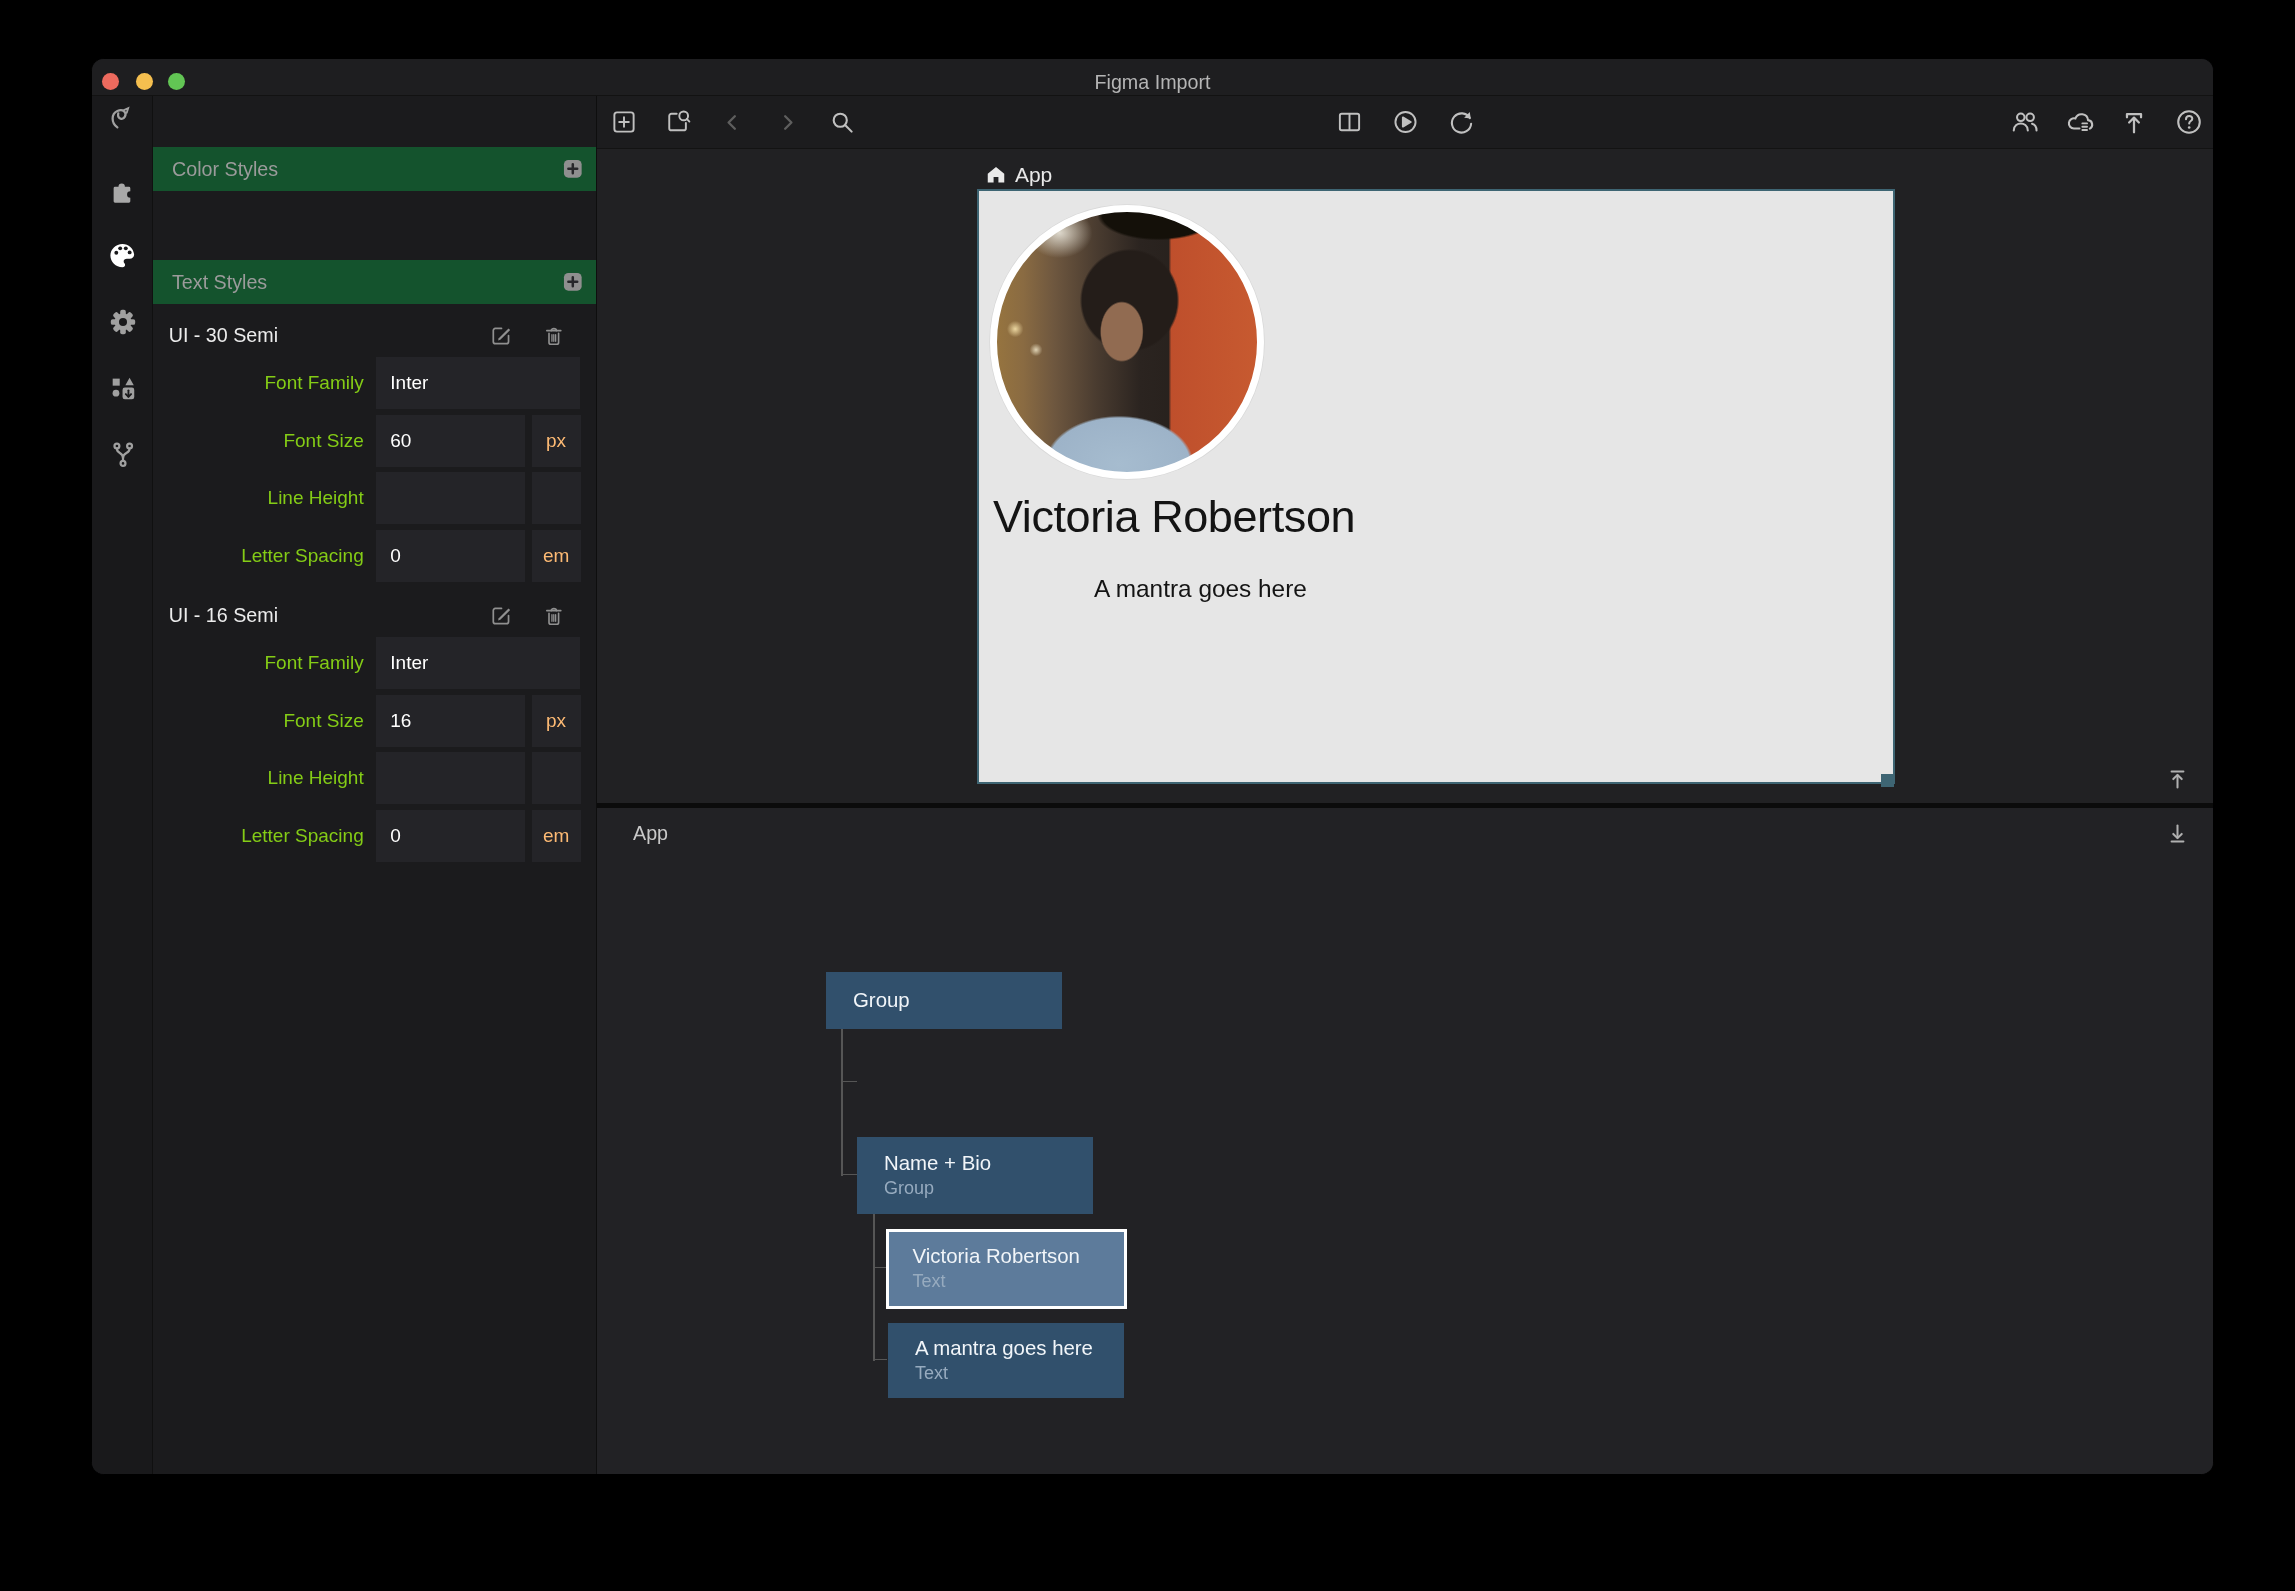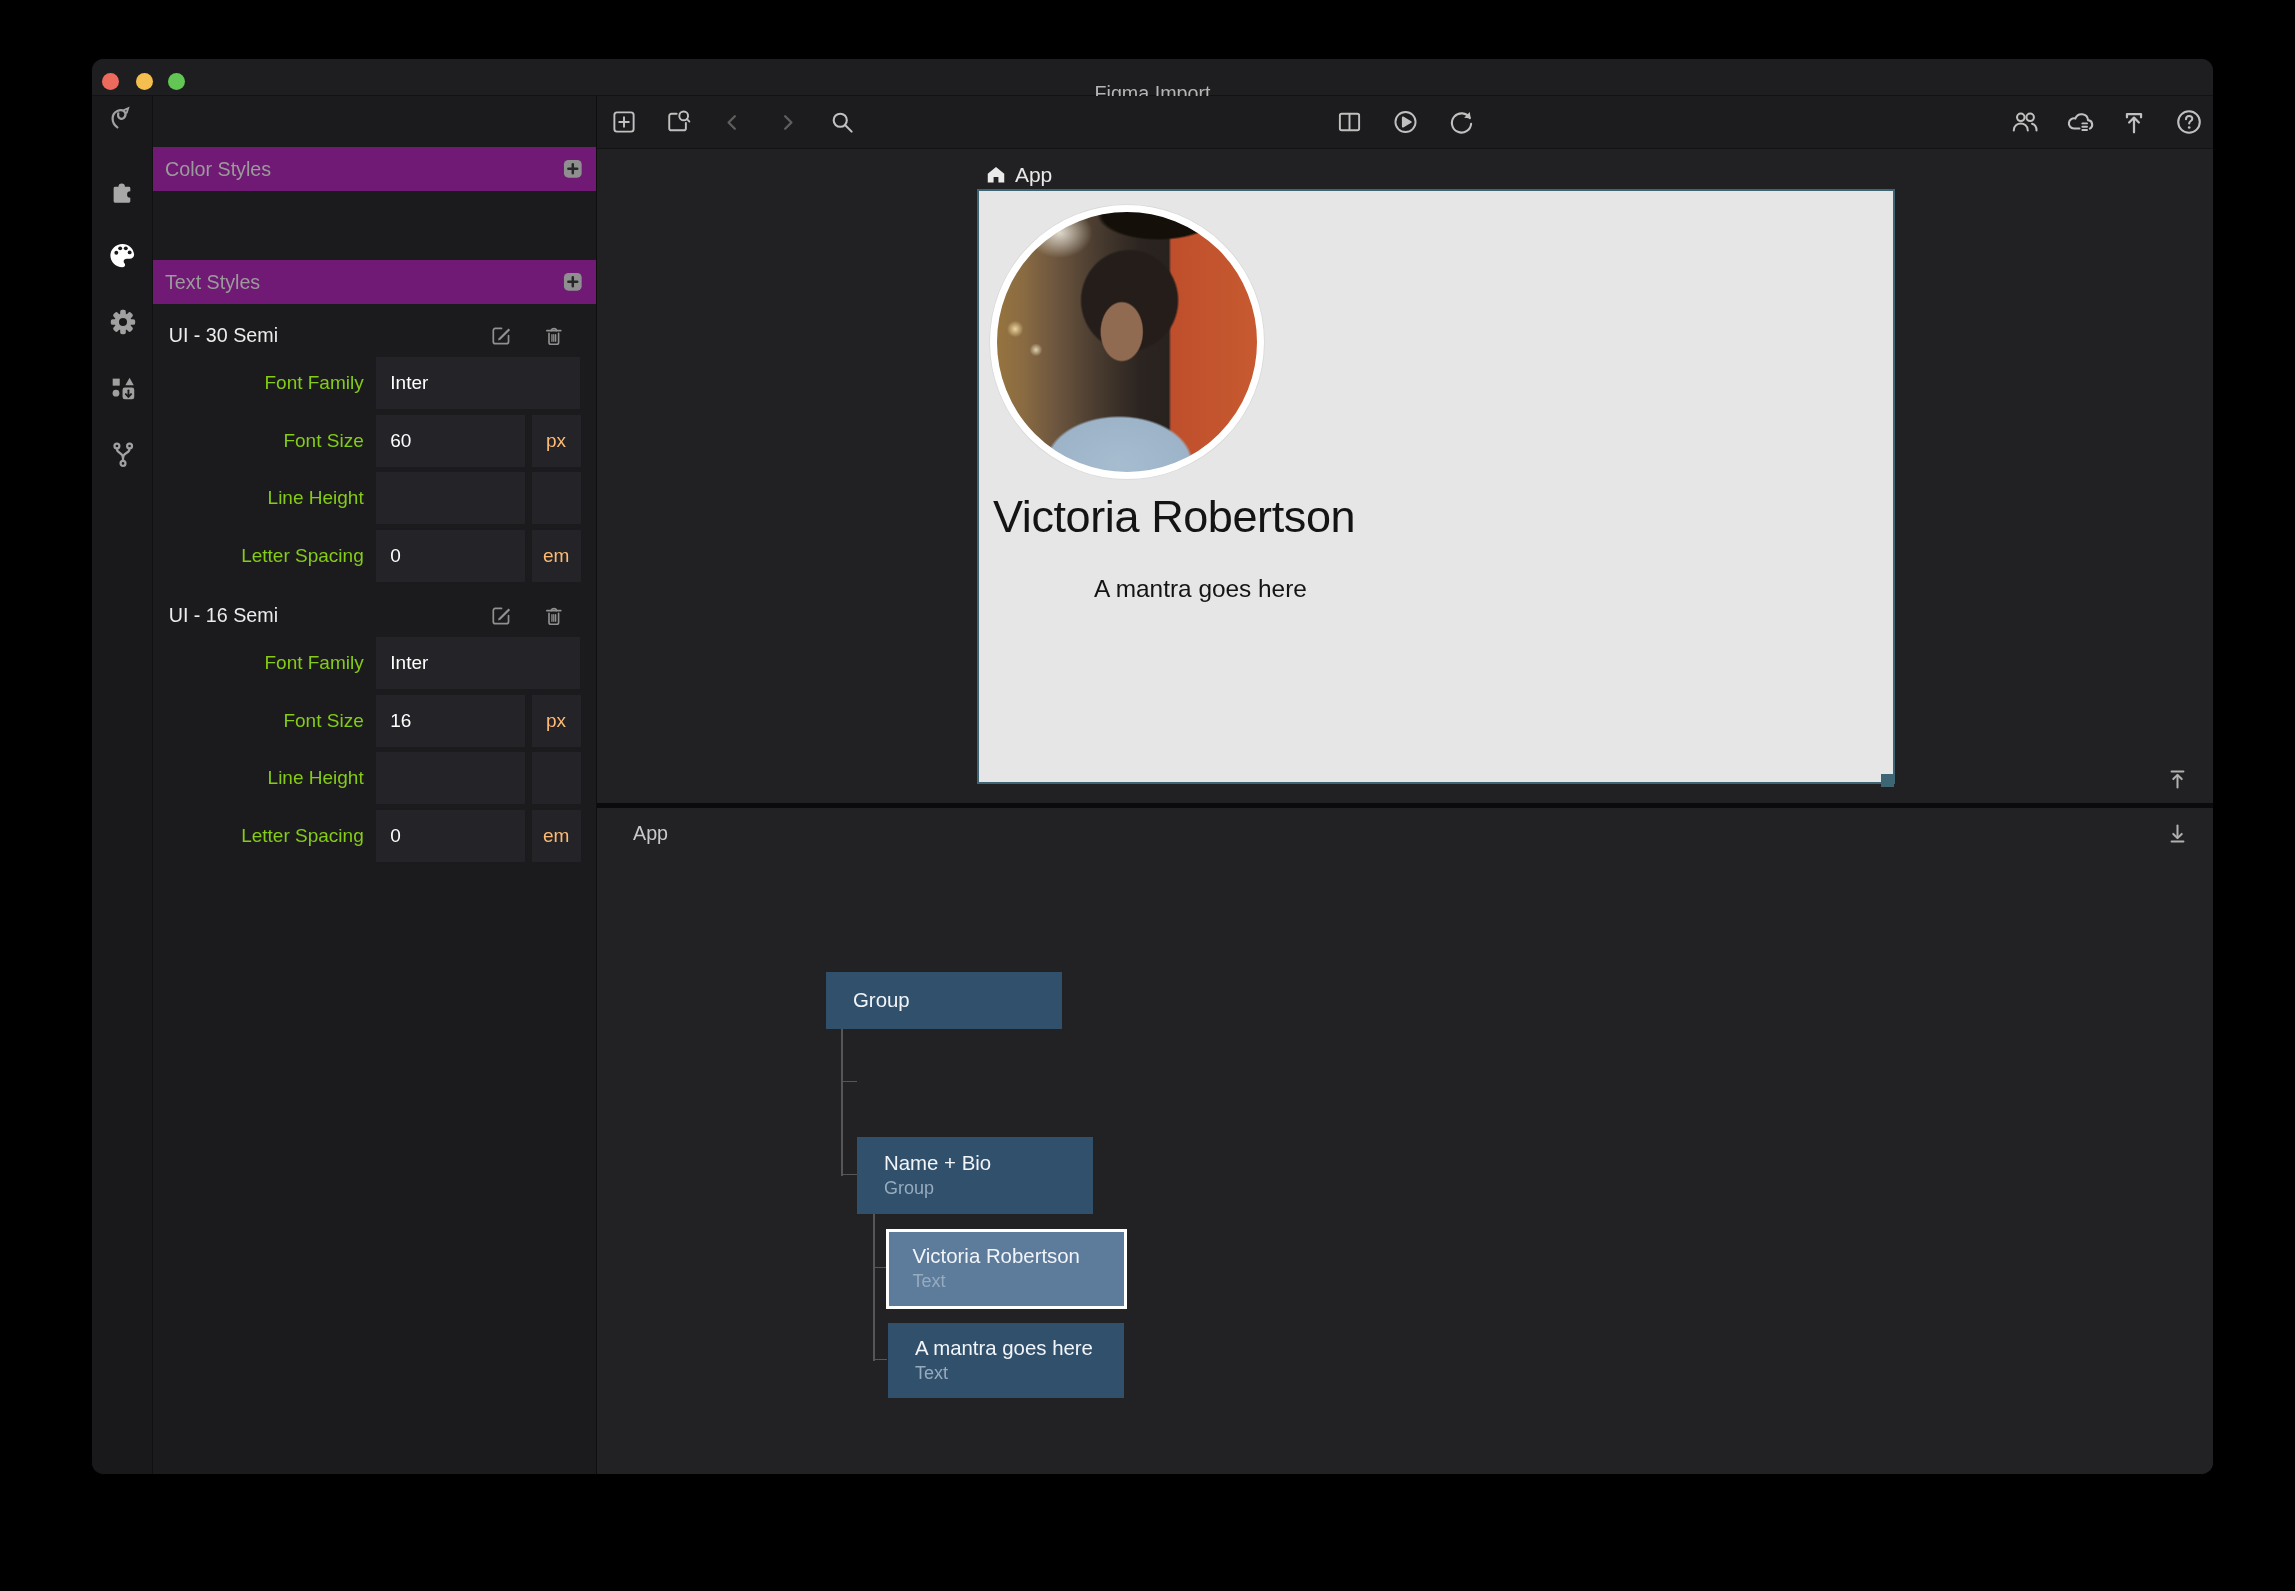--- a/index.html
+++ b/index.html
@@ -5,33 +5,33 @@
   * { margin:0; padding:0; box-sizing:border-box; }
   html,body { width:2295px; height:1591px; background:#000; font-family:"Liberation Sans", sans-serif; overflow:hidden; }
 
   .window { position:absolute; left:91px; top:58px; width:2123px; height:1417px;
             background:#1c1c1e; border-radius:12.6px; overflow:hidden; border:0.8px solid #000; }
 
   
   .titlebar { position:relative; height:37px; background:#1e1e20; border-bottom:0.8px solid #121212; }
   .traffic { position:absolute; top:14px; width:17.3px; height:17.3px; border-radius:50%; }
   .t-red { left:10.2px; } .t-yellow { left:44px; } .t-green { left:76px; }
-  .win-title { position:absolute; left:0; right:0; top:15px; height:37px; line-height:39px;
+  .win-title { position:absolute; left:0; right:0; top:4px; height:37px; line-height:39px;
                text-align:center; color:#b5b5b5; font-size:19.7px; }
 
   .content { display:flex; height:1379px; }
 
   
   .rail { position:relative; width:61px; background:#19191b; border-right:0.8px solid #101010; flex:none; }
   .rail-item { position:absolute; left:13.4px; width:35px; height:35px; display:flex; align-items:center; justify-content:center; }
 
   
   .left-panel { width:444px; background:#1b1b1d; border-right:1.6px solid #0e0e0e; flex:none; color:#8f8f8f; }
   .lp-gap-top { height:51px; }
-  .section-header { height:44px; background:#701a75; display:flex; align-items:center; padding:0 11px 0 12px; }
+  .section-header { height:44px; background:#14532d; display:flex; align-items:center; padding:0 11px 0 19px; }
   .section-header .sh-title { flex:1; font-size:19.7px; color:#9b9b9b; }
   .gap1 { height:69px; }
   .style-title-row { height:43px; margin-top:10.2px; display:flex; align-items:center; padding:0 30px 0 15.7px; }
   .style-title-row .st-name { flex:1; color:#ececec; font-size:19.7px; }
   .style-title-row .st-ico { margin-left:28px; display:flex; }
   .field-row { height:52px; margin-bottom:5.5px; display:flex; }
   .field-label { width:217px; text-align:right; line-height:52px; font-size:19px; color:#84cc16; padding-right:6.3px; }
   .field-input { margin-left:6.3px; width:149px; background:#242428; color:#fff; font-size:19px;
                  line-height:52px; padding-left:14px; }
   .field-input.wide { width:204px; }

